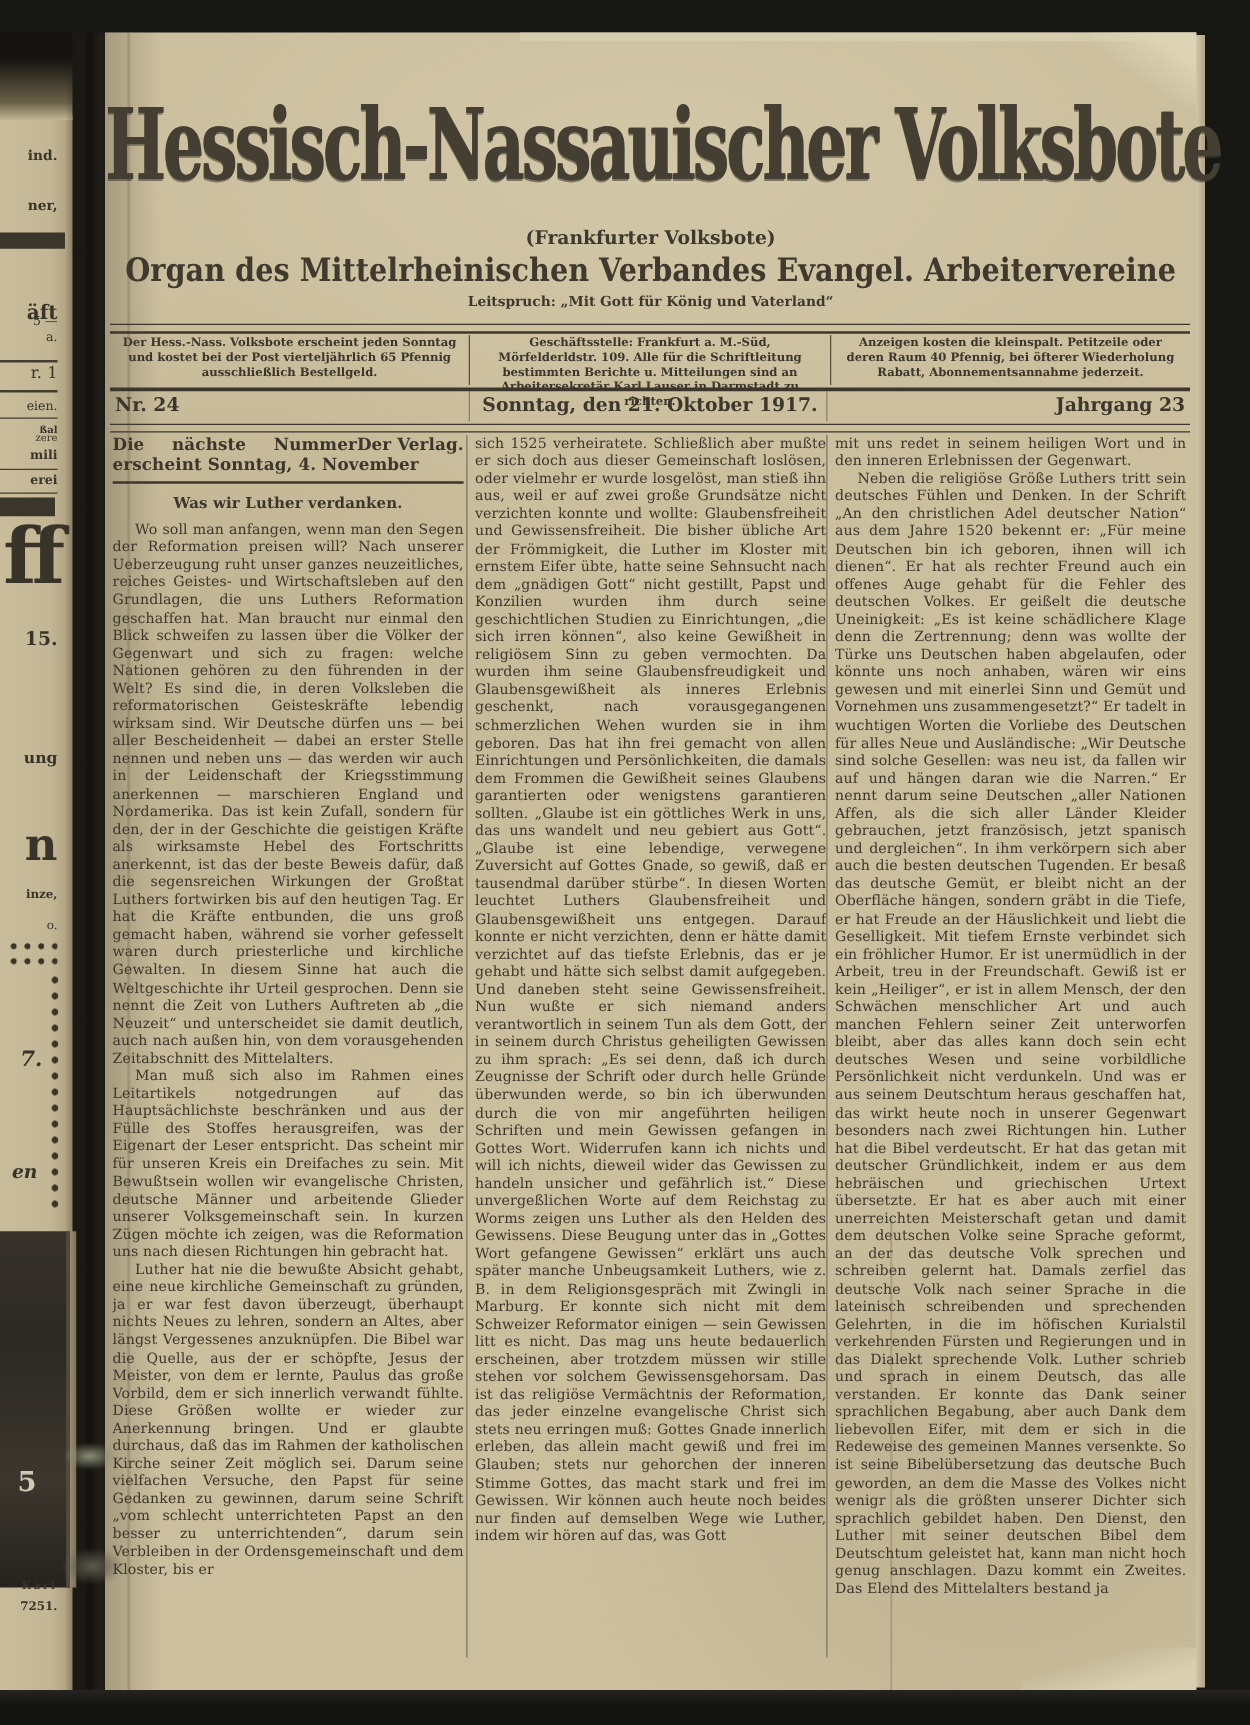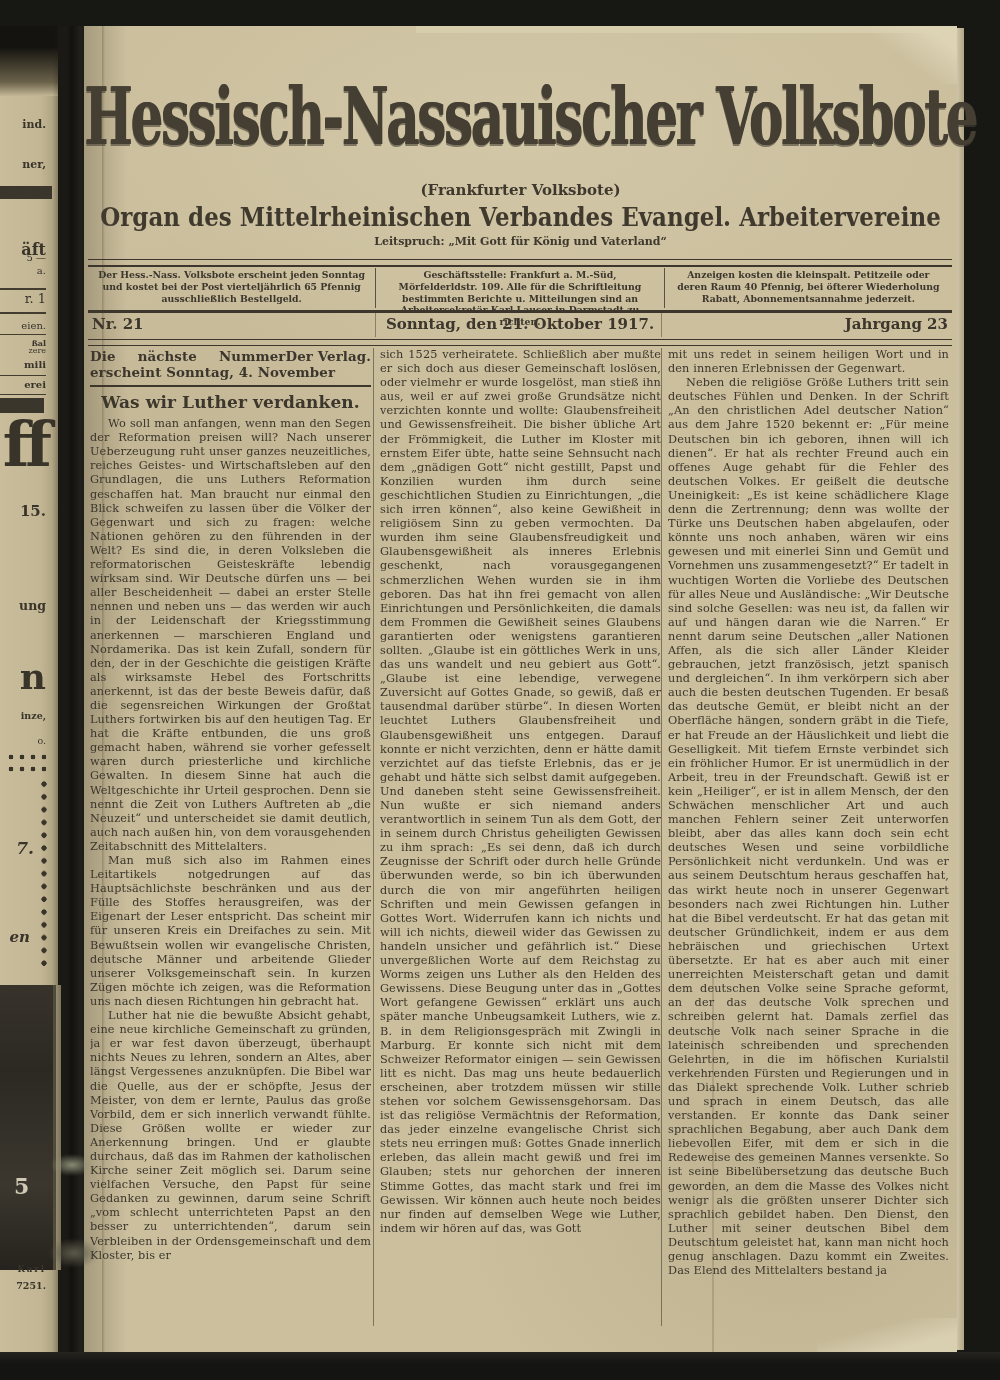--- a/index.html
+++ b/index.html
@@ -100,21 +100,21 @@
   .col-divider{position:absolute;top:322px;height:978px;width:1px;background:rgba(60,54,44,.55);}
   #divider-1{left:289px;}
   #divider-2{left:577px;}
   .para{margin:0;text-indent:1.6em;}
   .para.no-indent{text-indent:0;}
   
   #notice-block{font-size:13.4px;line-height:16px;font-weight:bold;text-align:justify;
     padding-bottom:3px;}
   #notice-signature{float:right;}
   #notice-rule{height:2px;background:#3c362c;margin:2px 0 8px;}
-  #article-heading{text-align:center;font-weight:bold;font-size:17px;margin:0 0 8px;}
+  #article-heading{text-align:center;font-weight:bold;font-size:12px;margin:0 0 8px;}
 </style>
 </head>
 <body>
 
 <div class="edge" id="edge-top"></div>
 <div class="edge" id="edge-right"></div>
 <div id="paper-edge-right"></div>
 
 <div id="margin-strip">
   <span class="frag" style="top:26px;font-size:11px;font-weight:bold;">ind.</span>
@@ -172,21 +172,21 @@
   <div id="rule-above-info"></div>
   <div id="info-box">
     <div class="info-cell">Der Hess.-Nass. Volksbote erscheint jeden Sonntag und kostet bei der Post vierteljährlich 65 Pfennig ausschließlich Bestellgeld.</div>
     <div class="info-sep"></div>
     <div class="info-cell">Geschäftsstelle: Frankfurt a. M.-Süd, Mörfelderldstr. 109. Alle für die Schriftleitung bestimmten Berichte u. Mitteilungen sind an Arbeitersekretär Karl Lauser in Darmstadt zu richten.</div>
     <div class="info-sep"></div>
     <div class="info-cell">Anzeigen kosten die kleinspalt. Petitzeile oder deren Raum 40 Pfennig, bei öfterer Wiederholung Rabatt, Abonnementsannahme jederzeit.</div>
   </div>
 
   <div id="issue-row">
-    <span id="issue-number">Nr. 21</span>
+    <span id="issue-number">Nr. 24</span>
     <span id="issue-date">Sonntag, den 21. Oktober 1917.</span>
     <span id="issue-volume">Jahrgang 23</span>
     <span class="issue-sep" style="left:287px;"></span>
     <span class="issue-sep" style="left:573px;"></span>
   </div>
   <div id="rule-below-issue"></div>
 
   <div class="col-divider" id="divider-1"></div>
   <div class="col-divider" id="divider-2"></div>
 

